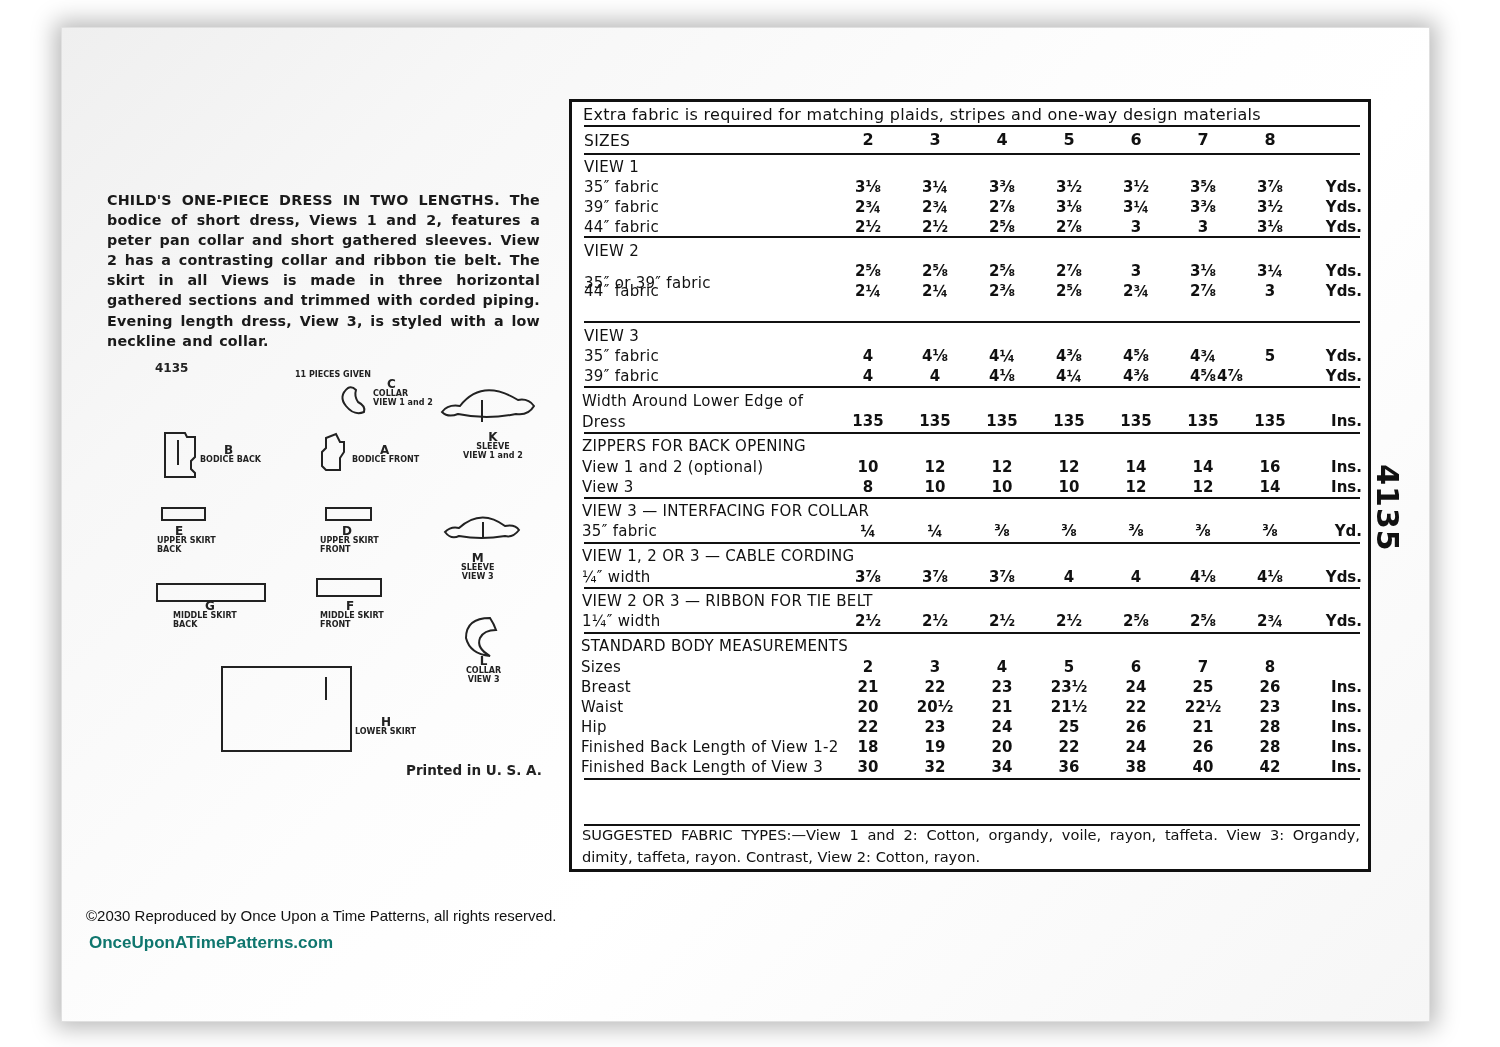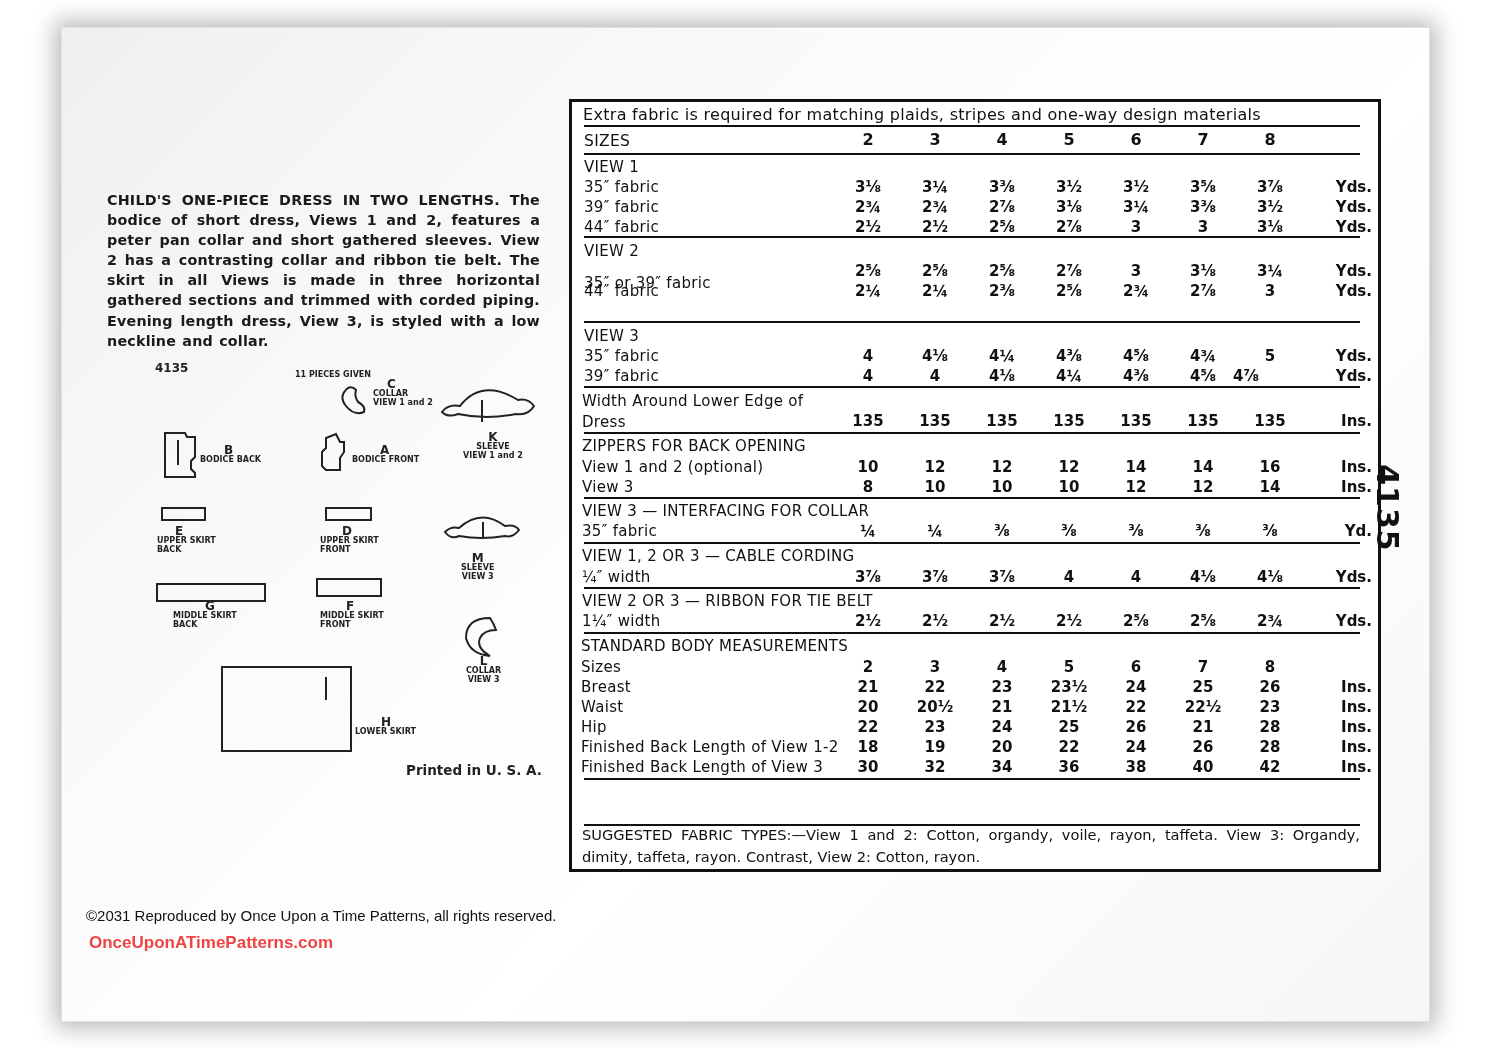--- a/index.html
+++ b/index.html
@@ -7,25 +7,25 @@
   .card { position:absolute; left:61px; top:27px; width:1369px; height:995px;
     background:linear-gradient(135deg,#efefef 0%,#f7f7f7 20%,#fdfdfd 45%,#ffffff 60%,#f6f6f6 100%);
     box-shadow:0 0 22px 6px rgba(0,0,0,0.28), inset 0 0 0 1px #e0e0e0; }
   .abs { position:absolute; }
   .desc { left:107px; top:190px; width:433px; font-family:"DejaVu Sans", sans-serif; font-weight:bold; font-size:14.3px; line-height:20.1px; text-align:justify; color:#1a1a1a; letter-spacing:0.2px; word-spacing:1px; }
   .desc .lead { font-weight:bold; }
   .pc { font-family:"DejaVu Sans", sans-serif; font-weight:bold; font-size:8px; line-height:9px; color:#222; }
   .pc .big { font-size:12px; }
   .printed { left:406px; top:762px; font-family:"DejaVu Sans", sans-serif; font-weight:bold; font-size:13.5px; color:#222; }
   .copy { left:86px; top:907px; font-family:"Liberation Sans", sans-serif; font-size:15px; color:#111; }
-  .site { left:89px; top:933px; font-family:"Liberation Sans", sans-serif; font-weight:bold; font-size:17px; color:#ef4444; }
+  .site { left:89px; top:933px; font-family:"Liberation Sans", sans-serif; font-weight:bold; font-size:17px; color:#0f766e; }
   .vertnum { left:1362px; top:463px; width:50px; height:90px; }
   .vertnum span { position:absolute; left:50%; top:50%; transform:translate(-50%,-50%) rotate(90deg); font-family:"DejaVu Sans", sans-serif; font-weight:bold; font-size:30px; letter-spacing:1px; color:#111; }
 
-  .table-box { left:569px; top:99px; width:796px; height:767px; border:3px solid #111; background:#fff;padding-left:10px; }
+  .table-box { left:569px; top:99px; width:796px; height:767px; border:3px solid #111; background:#fff; }
   .t { position:absolute; font-family:"DejaVu Sans", sans-serif; font-size:15px; color:#111; white-space:nowrap; letter-spacing:0.3px; }
   .b { font-weight:normal; }
   .hr { position:absolute; left:12px; width:776px; height:0; border-top:2px solid #111; }
   .num { position:absolute; font-family:"DejaVu Sans", sans-serif; font-weight:bold; font-size:15px; text-align:center; width:50px; margin-left:-25px; white-space:nowrap; color:#111; }
   .unit { position:absolute; right:6px; font-family:"DejaVu Sans", sans-serif; font-weight:bold; font-size:15px; white-space:nowrap; }
   .para { position:absolute; left:10px; width:778px; font-family:"DejaVu Sans", sans-serif; font-size:14.6px; line-height:22px; text-align:justify; text-indent:0; color:#111; }
 </style>
 </head>
 <body>
 
@@ -207,21 +207,21 @@
       <div class="num" style="left:631px;top:245px;">4¾</div>
       <div class="num" style="left:698px;top:245px;">5</div>
       <div class="unit" style="top:245px;">Yds.</div>
       <div class="t b" style="left:12px;top:265px;">39″  fabric</div>
       <div class="num" style="left:296px;top:265px;">4</div>
       <div class="num" style="left:363px;top:265px;">4</div>
       <div class="num" style="left:430px;top:265px;">4⅛</div>
       <div class="num" style="left:497px;top:265px;">4¼</div>
       <div class="num" style="left:564px;top:265px;">4⅜</div>
       <div class="num" style="left:631px;top:265px;">4⅝</div>
-      <div class="num" style="left:674px;top:265px;">4⅞</div>
+      <div class="num" style="left:658px;top:265px;">4⅞</div>
       <div class="unit" style="top:265px;">Yds.</div>
     </div>
   <div class="hr" style="top:284px;"></div>
 
   <div class="t" style="left:10px;top:290px;">Width  Around  Lower  Edge  of</div>
   <div class="t" style="left:10px;top:311px;">Dress</div>
   <div id="width-row">
       <div class="num" style="left:296px;top:310px;">135</div>
       <div class="num" style="left:363px;top:310px;">135</div>
       <div class="num" style="left:430px;top:310px;">135</div>
@@ -357,14 +357,14 @@
   <div class="hr" style="top:676px;"></div>
 
   <div class="hr" style="top:722px;"></div>
   <div class="para" style="top:722px;">SUGGESTED FABRIC TYPES:—View 1 and 2: Cotton, organdy, voile, rayon, taffeta. View 3: Organdy, dimity, taffeta, rayon. Contrast, View 2: Cotton, rayon.</div>
 </div>
 
 <div class="abs vertnum">
     <span>4135</span>
   </div>
 
-<div class="abs copy">©2031 Reproduced by Once Upon a Time Patterns,  all rights reserved.</div>
+<div class="abs copy">©2030 Reproduced by Once Upon a Time Patterns,  all rights reserved.</div>
 <div class="abs site">OnceUponATimePatterns.com</div>
 
 </body></html>

